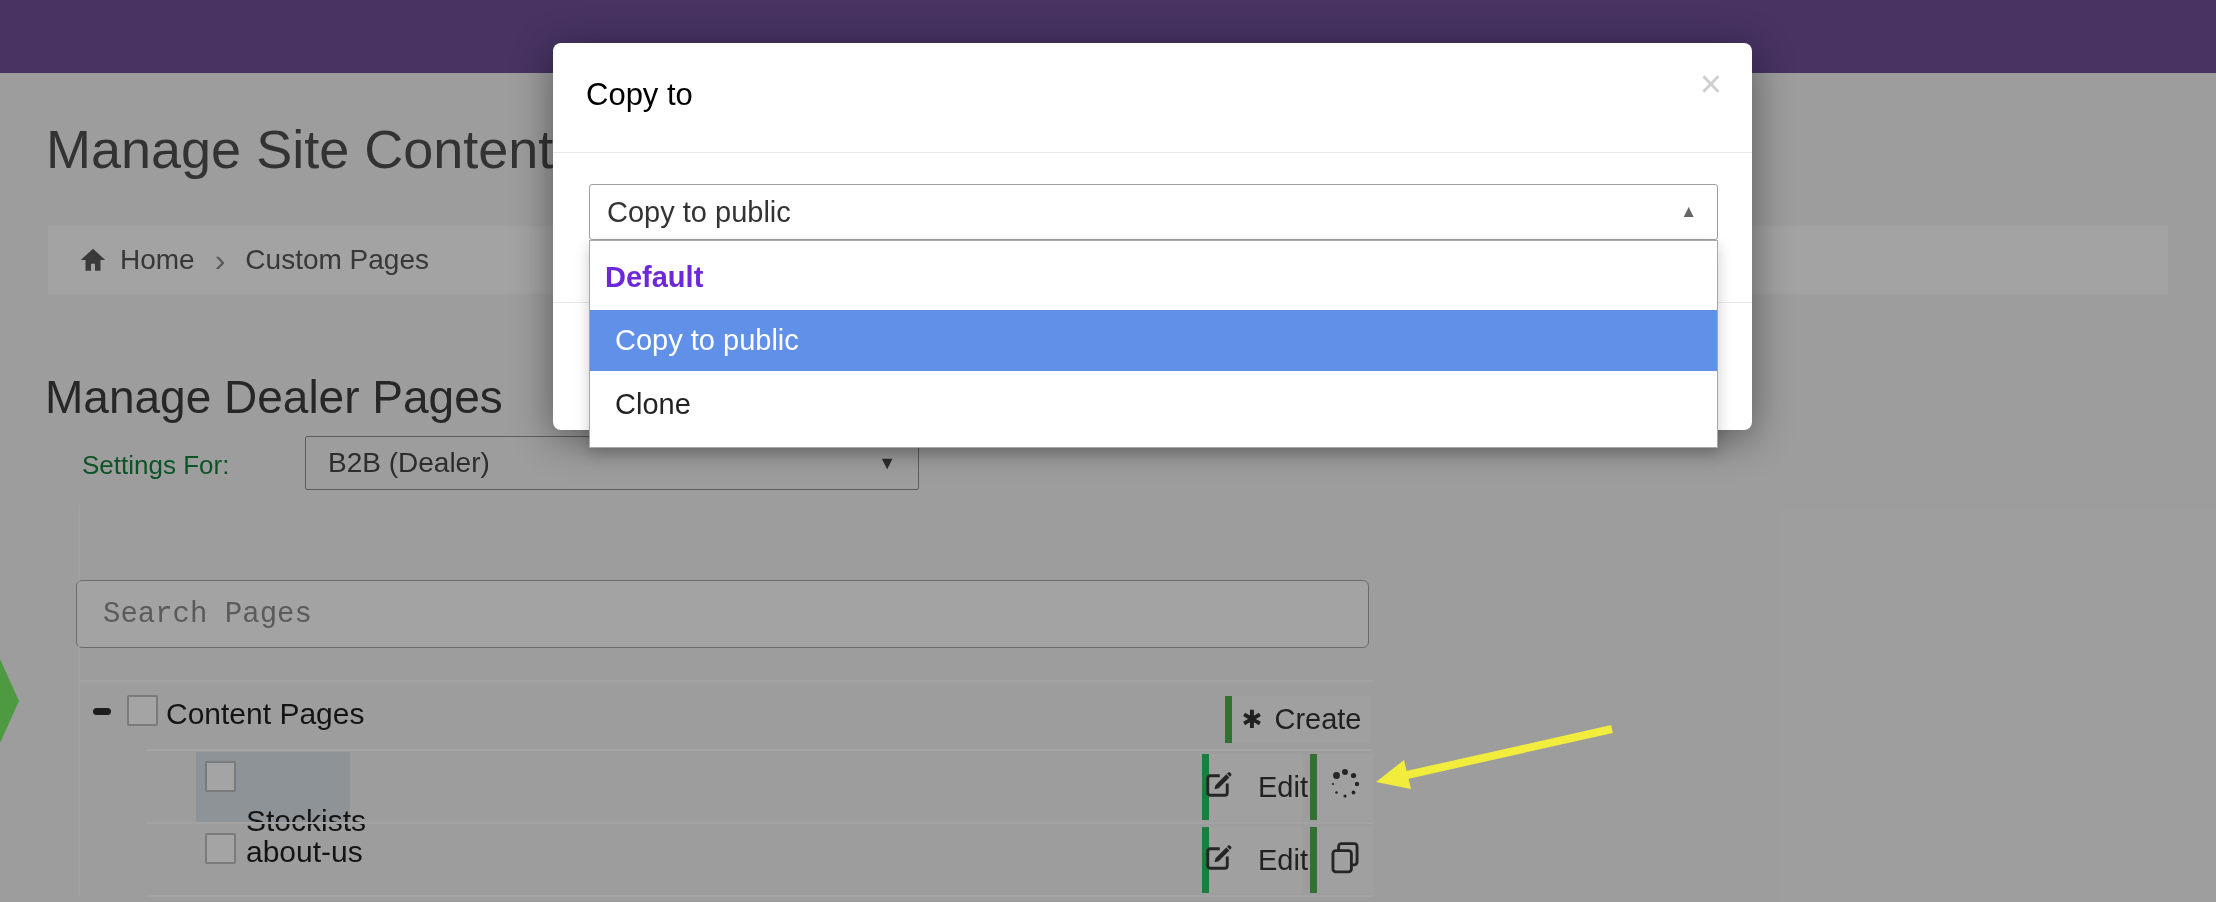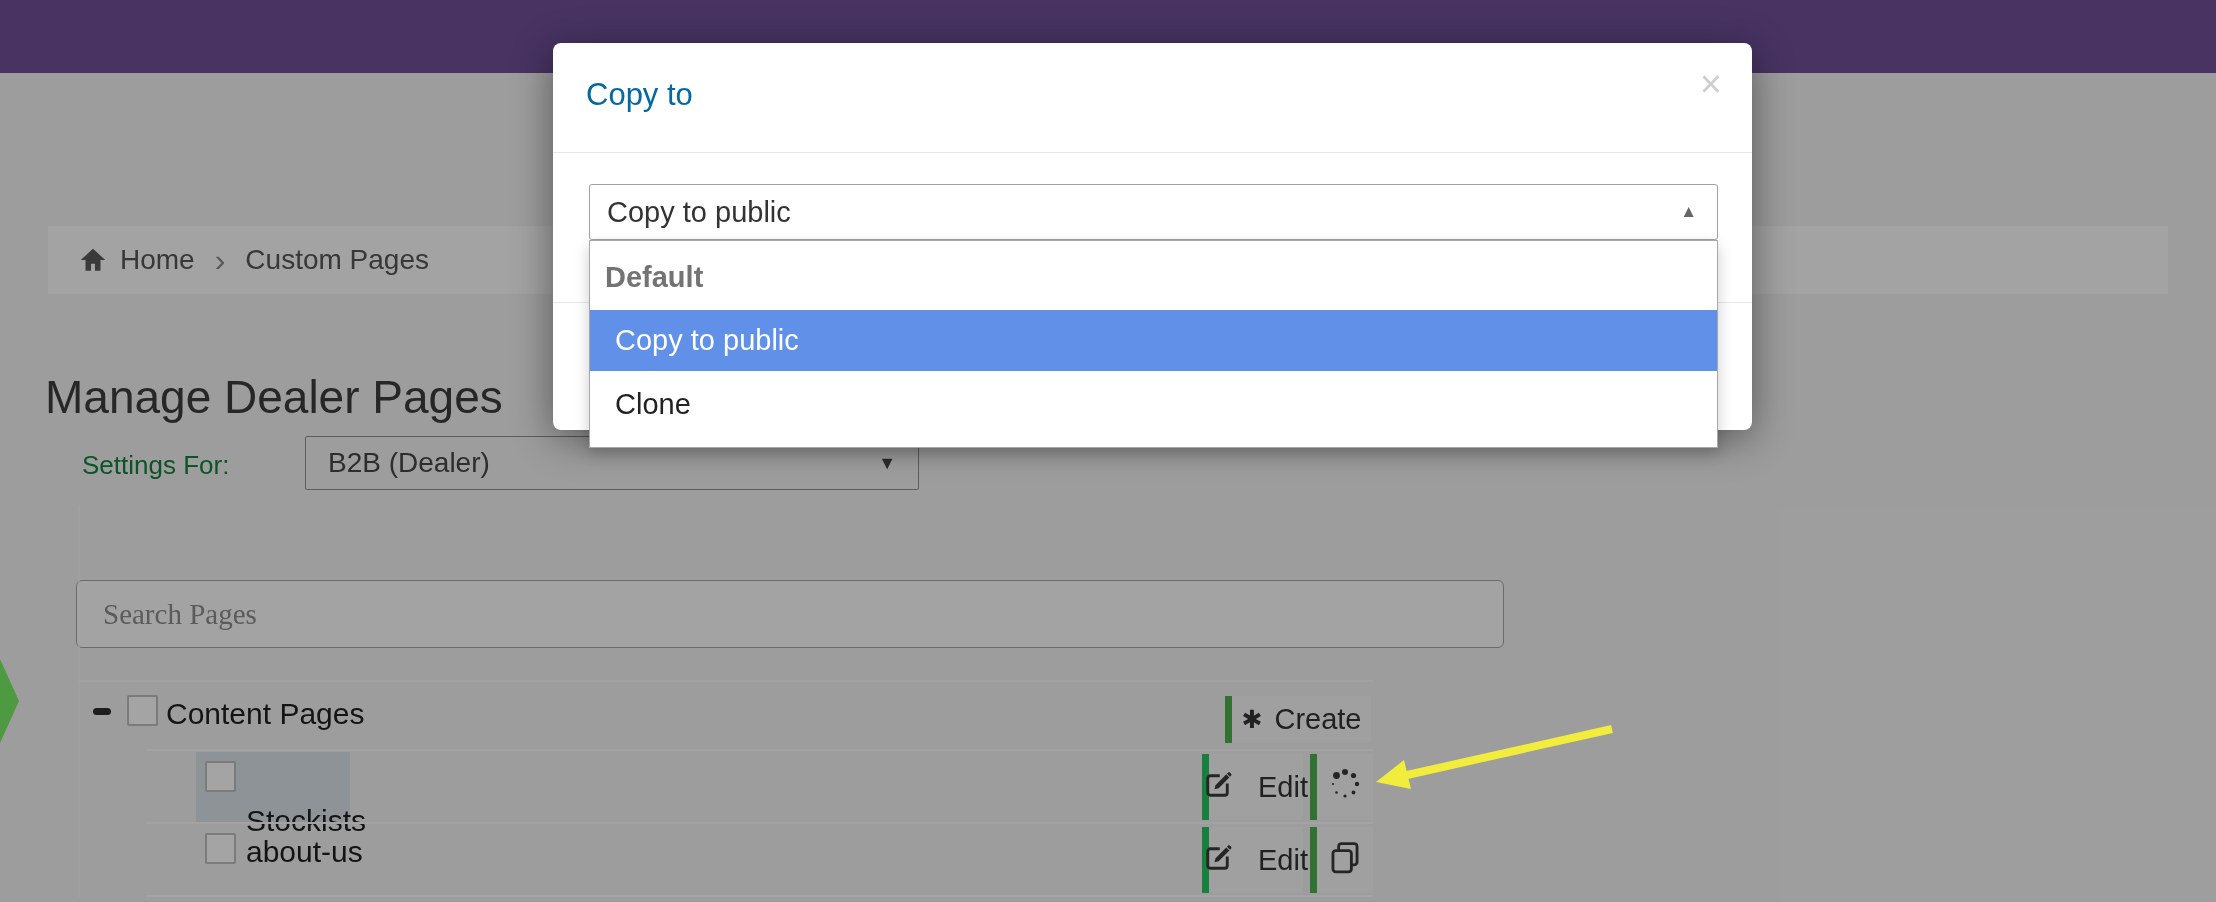--- a/index.html
+++ b/index.html
@@ -15,67 +15,68 @@
     display:flex;align-items:center;padding-left:30px;box-sizing:border-box;}
   .crumb{font-size:28px;color:#565656;white-space:nowrap;}
   .crumb-sep{font-size:32px;color:#8a8a8a;margin:0 20px;line-height:1;}
   .home-ic{margin-right:12px;display:inline-flex;align-items:center;}
   .h2{position:absolute;left:45px;top:370px;font-size:46px;font-weight:300;color:#3d3d3d;white-space:nowrap;}
   .settings-label{position:absolute;left:82px;top:450px;font-size:26px;color:#15803d;}
   .settings-select{position:absolute;left:305px;top:436px;width:614px;height:54px;background:#f1f1f1;
     border:1px solid #8f8f8f;border-radius:2px;box-sizing:border-box;
     font-size:28px;color:#454545;line-height:52px;padding-left:22px;}
   .settings-select .caret{position:absolute;right:22px;top:0;line-height:52px;font-size:18px;color:#444;}
-  .search-input{position:absolute;left:76px;top:580px;width:1428px;height:68px;box-sizing:border-box;
+  .search-input{position:absolute;left:76px;top:580px;width:1293px;height:68px;box-sizing:border-box;
     border:1px solid #a5a5a5;border-radius:6px;background:#fbfbfb;font-size:29px;color:#333;
-    padding-left:26px;font-family:Liberation Serif, serif;outline:none;}
+    padding-left:26px;font-family:Liberation Mono, monospace;outline:none;}
   .search-input::placeholder{color:#8c8c8c;opacity:1;}
   .vline{position:absolute;left:78px;top:505px;width:2px;height:392px;background:#fbfbfb;opacity:.55;}
   .divider{position:absolute;height:2px;background:#fbfbfb;}
   .minus-ic{position:absolute;left:93px;top:708px;width:18px;height:7px;background:#2f2f2f;border-radius:3.5px;cursor:pointer;}
   .cbx{position:absolute;width:31px;height:31px;background:#fcfcfc;border:2px solid #bdbdbd;border-radius:2px;box-sizing:border-box;}
   .node-label{position:absolute;font-size:30px;color:#1f1f1f;white-space:nowrap;text-align:center;}
   .hl{position:absolute;left:196px;top:752px;width:154px;height:70px;background:#dbe2e8;}
   .btn{position:absolute;display:flex;align-items:center;justify-content:center;gap:12px;
     background:#f6f6f6;box-sizing:border-box;font-size:29px;color:#333;cursor:pointer;}
   .btn.green{border-left:7px solid #4cae4c;}
   .btn.red{border-left:7px solid #22c55e;gap:24px;}
   .asterisk{font-size:25px;color:#333;line-height:1;}
   
   .dim{position:absolute;left:0;top:0;width:2216px;height:902px;background:rgba(0,0,0,0.35);z-index:10;}
   
   .modal{position:absolute;left:553px;top:43px;width:1199px;height:387px;background:#fff;border-radius:8px;
     box-shadow:0 8px 40px rgba(0,0,0,0.45);z-index:20;}
-  .modal-title{position:absolute;left:33px;top:34px;font-size:31px;color:#0369a1;}
+  .modal-title{position:absolute;left:33px;top:34px;font-size:31px;color:#000000;}
   .modal-close{position:absolute;right:30px;top:22px;font-size:38px;font-weight:300;color:#cfcfcf;cursor:pointer;line-height:1;}
   .modal-hdiv{position:absolute;left:0;top:109px;width:100%;height:1px;background:#e8e8e8;}
   .modal-fdiv{position:absolute;left:0;top:259px;width:100%;height:1px;background:#e8e8e8;}
   .modal-select{position:absolute;left:36px;top:141px;width:1129px;height:56px;box-sizing:border-box;
     border:1px solid #a0a0a0;border-radius:3px;background:#fff;font-size:29px;color:#333;
     line-height:54px;padding-left:17px;cursor:pointer;}
   .modal-select .caret{position:absolute;right:20px;top:0;line-height:54px;font-size:17px;color:#666;}
   .dropdown{position:absolute;left:36px;top:197px;width:1129px;box-sizing:border-box;background:#fff;
     border:1px solid #a8a8a8;box-shadow:0 6px 14px rgba(0,0,0,0.2);z-index:25;}
-  .opt-group{padding:20px 9px 16px 15px;font-size:29px;font-weight:bold;color:#737373;cursor:default;}
+  .opt-group{padding:20px 9px 16px 15px;font-size:29px;font-weight:bold;color:#6d28d9;cursor:default;}
   .opt{font-size:29px;color:#222;line-height:66px;height:76px;padding-left:25px;cursor:pointer;}
   .opt.sel{background:#6090e8;color:#fff;line-height:61px;height:61px;}
   
   .edge-arrow{position:absolute;left:0;top:659px;width:19px;height:84px;background:#4e9a41;
     clip-path:polygon(0 0,100% 50%,0 100%);z-index:30;}
   .note{position:absolute;left:1628px;top:701px;font-size:31px;font-weight:bold;color:#f2ec3d;z-index:30;white-space:nowrap;}
   .anno-svg{position:absolute;left:0;top:0;width:2216px;height:902px;z-index:30;pointer-events:none;}
   .icon-svg{display:inline-block;}
 </style>
 </head>
 <body>
 
 <div id="screen">
 
   <div class="topbar"></div>
 
+  <div class="h1">Manage Site Content</div>
 
   <div class="breadcrumb">
     <span class="home-ic">
       <svg class="icon-svg" viewBox="0 0 24 24" width="30" height="30">
           <path d="M12 3 2.2 12H6v8.5h4.4V15h3.2v5.5H18V12h3.8z" fill="#5a5a5a"></path>
         </svg>
     </span>
     <span class="crumb">Home</span>
     <span class="crumb-sep">›</span>
     <span class="crumb">Custom Pages</span>

